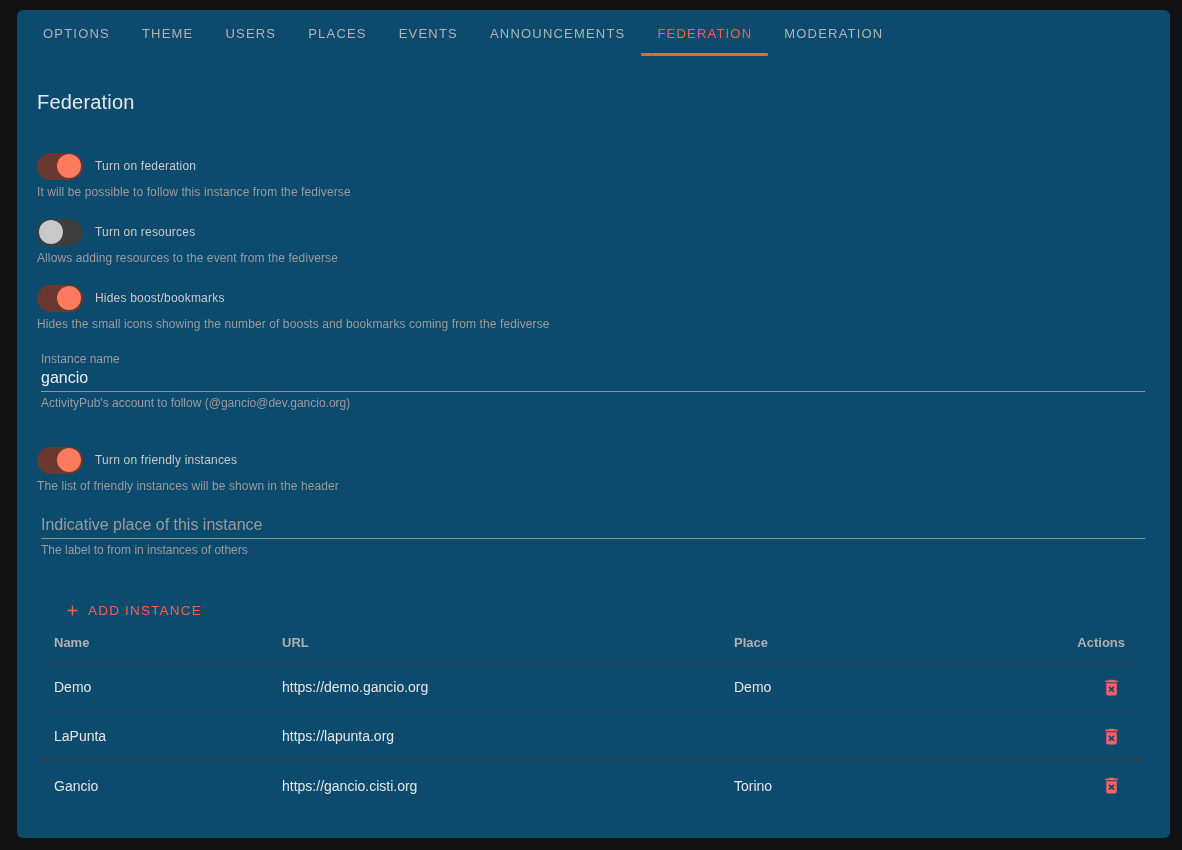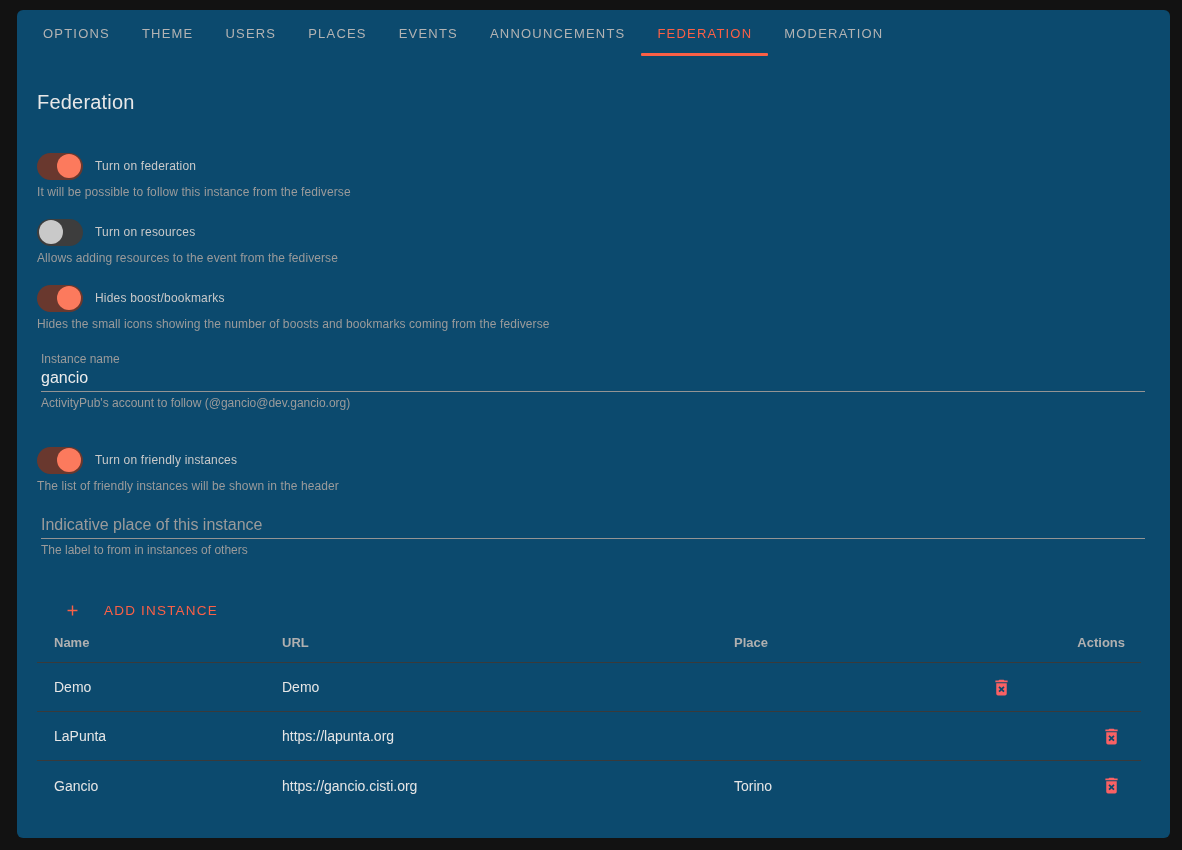--- a/index.html
+++ b/index.html
@@ -70,21 +70,21 @@
     background:transparent;border:none;border-bottom:1px solid #949494;
     outline:none;color:#ececec;font-size:16px;
     font-family:"Liberation Sans","DejaVu Sans",sans-serif;
     padding:0 0 4px 0;
   }
   .field input::placeholder{color:#9b9b9b;opacity:1;}
   .field .field-hint{margin-top:4px;font-size:12px;color:#9b9b9b;}
   
   .add-btn{
     position:absolute;left:47px;top:586px;height:28px;
-    display:flex;align-items:center;gap:23px;cursor:pointer;
+    display:flex;align-items:center;gap:7px;cursor:pointer;
     background:transparent;border:none;
     color:var(--accent);font-size:13.5px;font-weight:500;letter-spacing:1.2px;
     font-family:"Liberation Sans","DejaVu Sans",sans-serif;
   }
   .add-btn svg{display:block;}
   
   .itable{position:absolute;left:20px;top:612px;width:1104px;font-size:14px;}
   .trow{
     display:grid;grid-template-columns:228px 452px 314px 110px;
     align-items:center;border-bottom:1px solid #3a3a3a;
@@ -192,20 +192,21 @@
   <div class="itable">
     <div class="trow head">
       <div class="tcell">Name</div>
       <div class="tcell">URL</div>
       <div class="tcell">Place</div>
       <div class="tcell actions">Actions</div>
     </div>
 
     <div class="trow body">
       <div class="tcell">Demo</div>
+      <div class="tcell">https://demo.gancio.org</div>
       <div class="tcell">Demo</div>
       <div class="tcell actions">
         <button class="delete-btn">
           <span style="display:flex">
             <svg width="21" height="21" viewBox="0 0 24 24">
                 <path fill="#f96164" d="M6,19A2,2 0 0,0 8,21H16A2,2 0 0,0 18,19V7H6V19M8.46,11.88L9.87,10.47L12,12.59L14.12,10.47L15.53,11.88L13.41,14L15.53,16.12L14.12,17.53L12,15.41L9.88,17.53L8.47,16.12L10.59,14L8.46,11.88M15.5,4L14.5,3H9.5L8.5,4H5V6H19V4H15.5Z"></path>
               </svg>
           </span>
         </button>
       </div>

